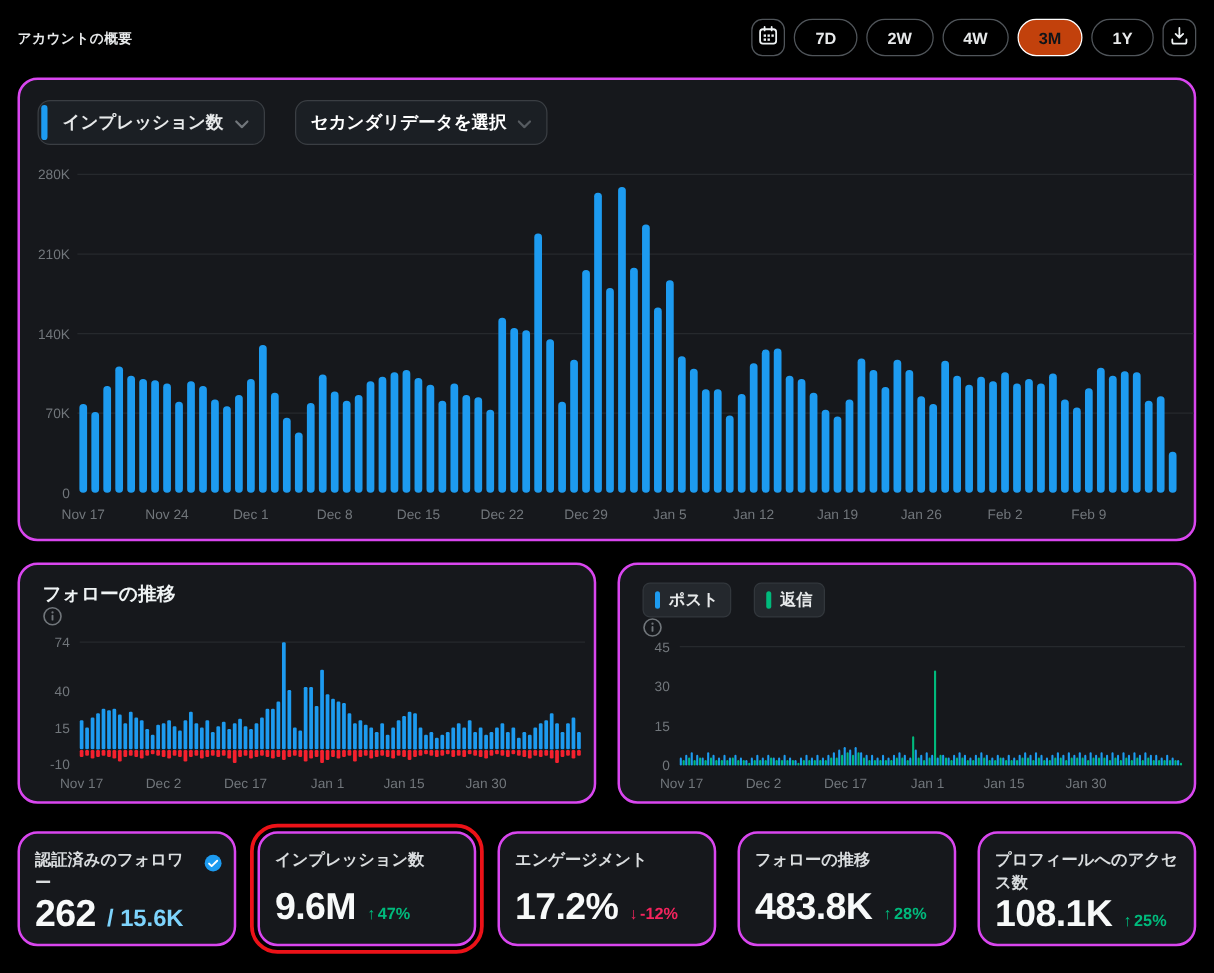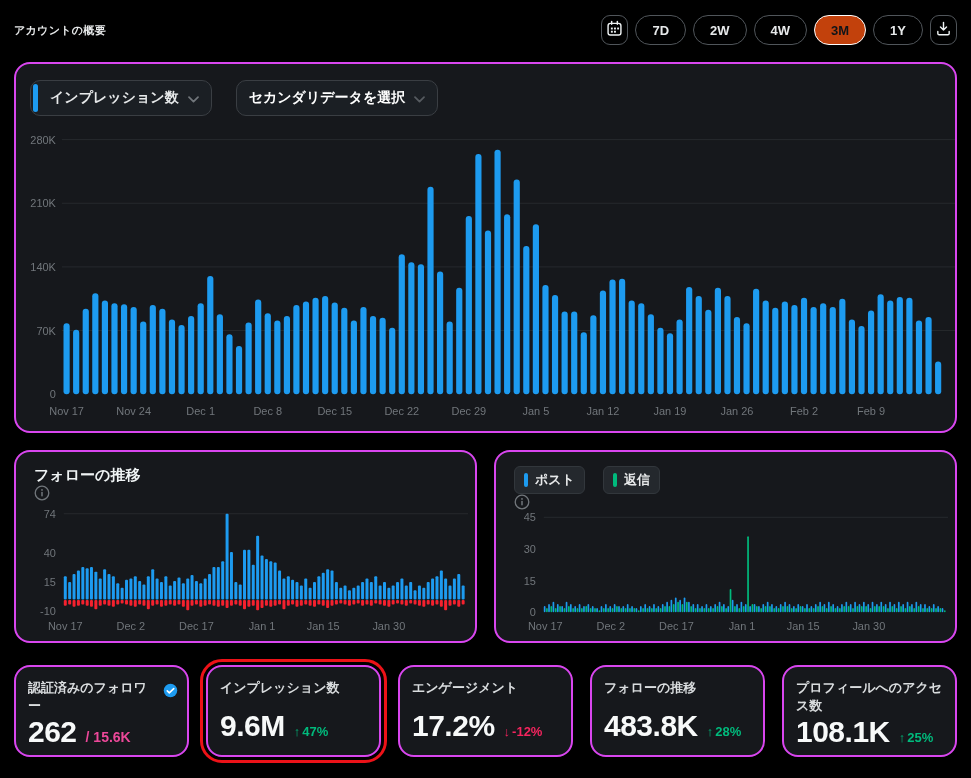--- a/index.html
+++ b/index.html
@@ -72,21 +72,21 @@
   .stat-card {
     flex:1; height:92px; position:relative; padding:12px 12px;
     display:flex; flex-direction:column; justify-content:space-between; cursor:pointer;
   }
   .stat-card.highlighted { outline:3px solid #ec1218; outline-offset:3px; }
   .stat-label { font-size:13px; font-weight:700; color:#d9dcde; line-height:1.4; }
   .stat-label.pad { padding-right:24px; }
   .badge { position:absolute; top:16px; right:9px; }
   .stat-value-row { display:flex; align-items:baseline; gap:9px; }
   .stat-value { font-size:30px; font-weight:800; color:#f7f9f9; letter-spacing:-.5px; }
-  .stat-sub { font-size:14px; font-weight:600; color:#ec4899; }
+  .stat-sub { font-size:19px; font-weight:600; color:#7dd3fc; }
   .stat-delta { font-size:13px; font-weight:700; display:flex; gap:2px; align-items:baseline; }
   .stat-delta.up { color:#00ba7c; }
   .stat-delta.down { color:#f4245e; }
 </style>
 </head>
 <body>
 
 <div class="page">
 
   <header>

